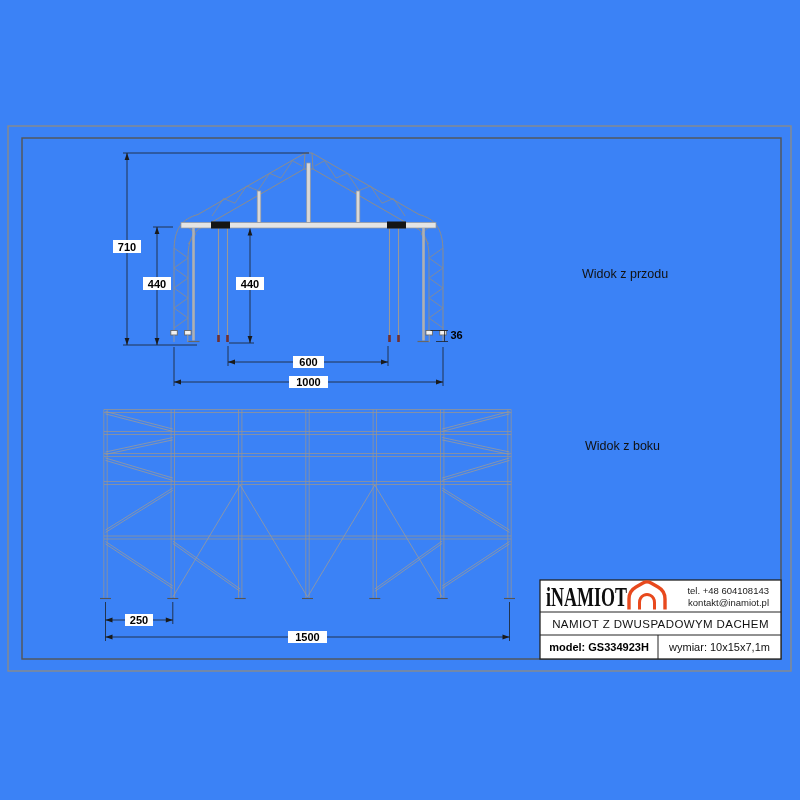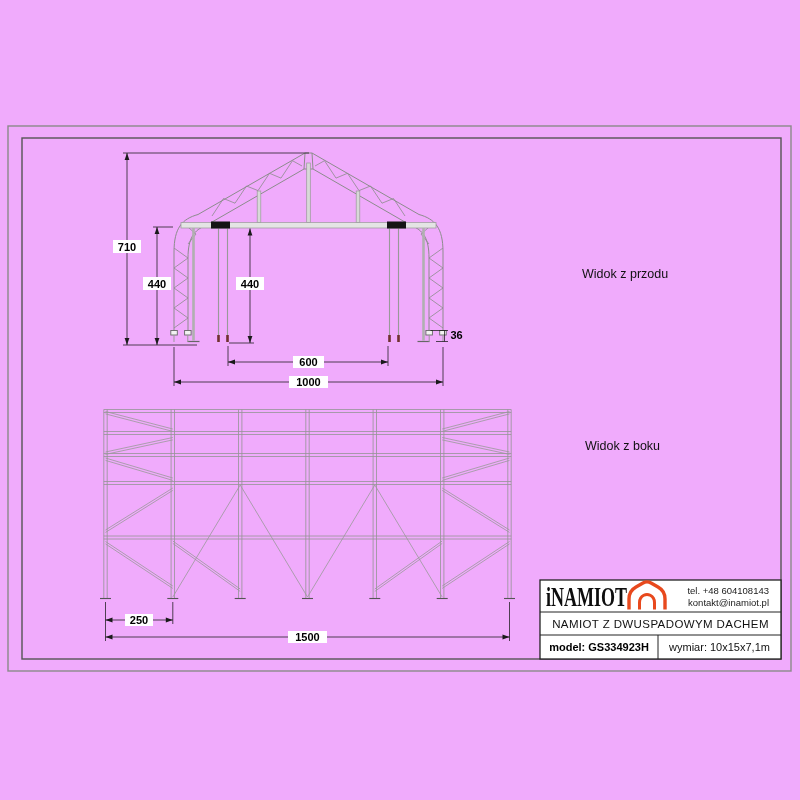--- a/index.html
+++ b/index.html
@@ -1,16 +1,16 @@
 <!DOCTYPE html>
 <html><head>
 <meta charset="utf-8">
 <style>
   html,body{margin:0;padding:0;background:#fff;}
-  .sheet{position:relative;width:800px;height:800px;background:#f0abfc;overflow:hidden;
+  .sheet{position:relative;width:800px;height:800px;background:#3b82f6;overflow:hidden;
          font-family:"Liberation Sans",sans-serif;}
   svg{display:block}
   text{font-family:"Liberation Sans",sans-serif;fill:#111;}
   .dim{font-size:11px;font-weight:700;fill:#000;}
   .viewlabel{font-size:12.5px;fill:#111;}
   .tb-small{font-size:9.5px;fill:#1a1a1a;}
   .tb-product{font-size:11.5px;letter-spacing:.4px;fill:#111;}
   .tb-model{font-size:11px;font-weight:700;fill:#000;}
   .tb-size{font-size:11px;fill:#111;}
   .logo{font-family:"Liberation Serif",serif;font-weight:700;font-size:27px;fill:#0d0d0d;}

